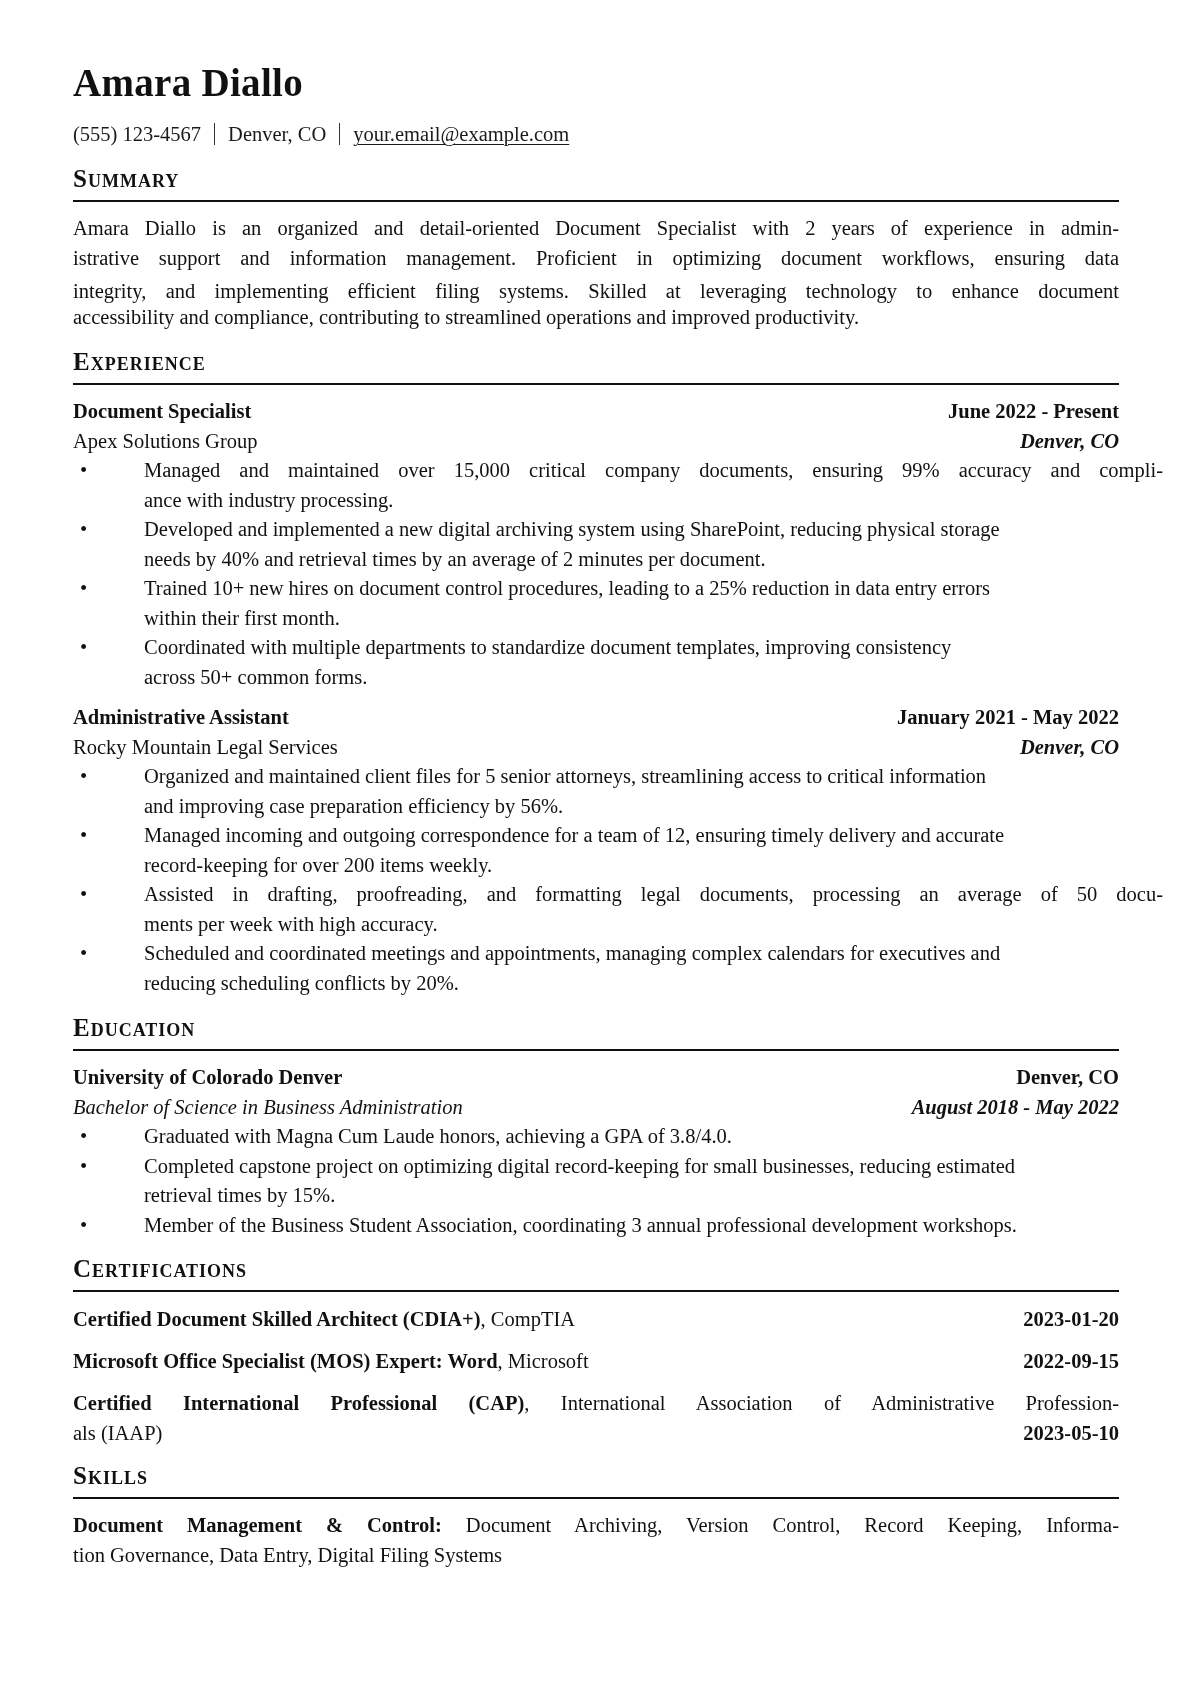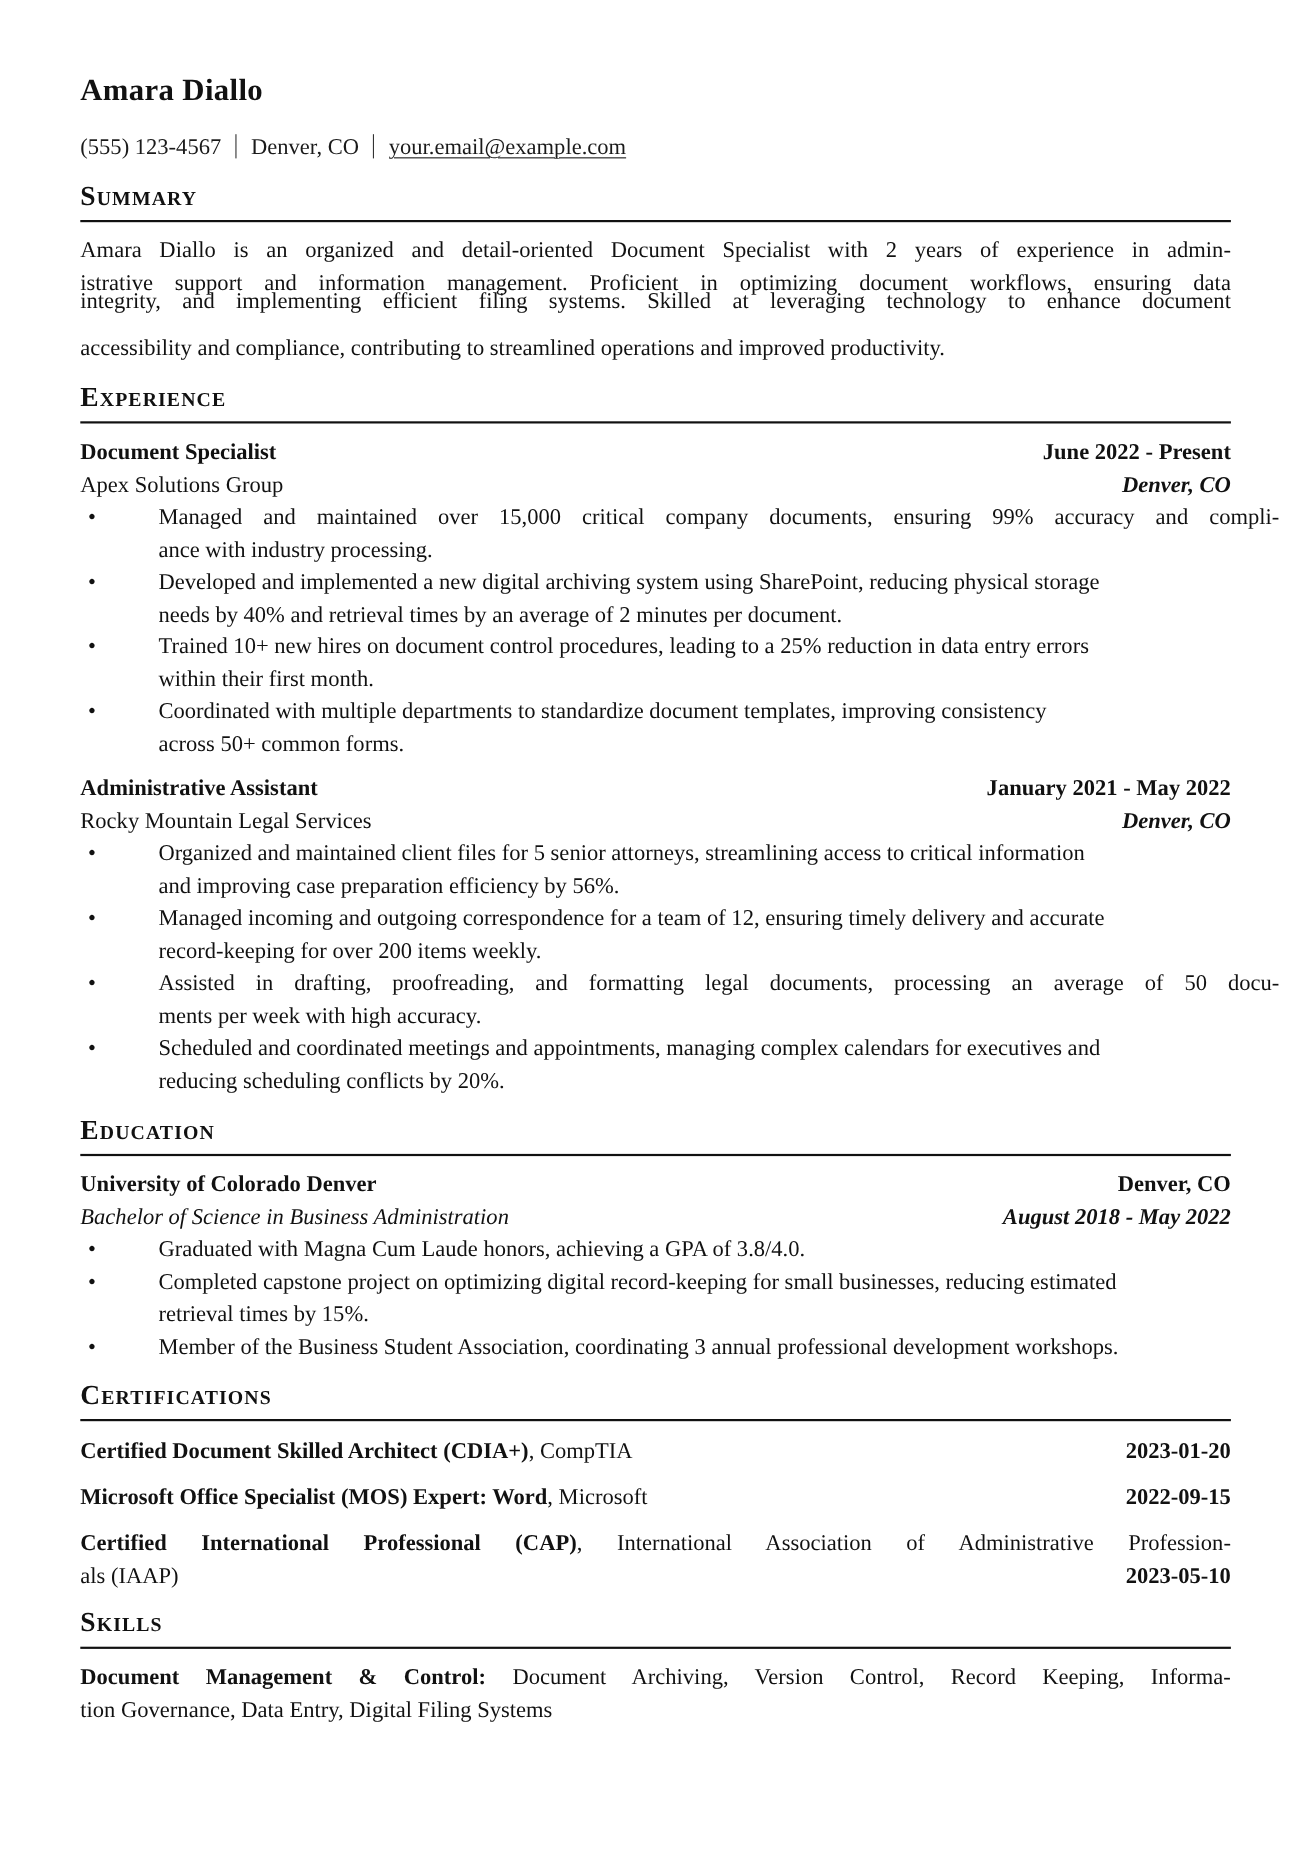--- a/index.html
+++ b/index.html
@@ -4,21 +4,21 @@
 <style>
   html, body { margin: 0; padding: 0; background: #ffffff; }
   body {
     width: 1190px; height: 1683px; overflow: hidden; position: relative;
     font-family: "Liberation Serif", "DejaVu Serif", serif;
     color: #111111;
   }
   .page { position: absolute; left: 73px; top: 0; width: 1046px; }
   .name {
     position: absolute; top: 60px; left: 0;
-    font-size: 28px; font-weight: bold; letter-spacing: 0.3px;
+    font-size: 39px; font-weight: bold; letter-spacing: 0.3px;
     line-height: 46px; white-space: nowrap;
   }
   .contact {
     position: absolute; top: 120px; left: 0; font-size: 20.5px;
     line-height: 29px; white-space: nowrap; color: #1a1a1a;
   }
   .contact .sep { display: inline-block; width: 1px; height: 22px; background: #333; vertical-align: -4px; margin: 0 13px; }
   .contact a { color: #1a1a1a; text-decoration: underline; text-underline-offset: 3px; text-decoration-thickness: 1px; margin-top: 19px; }
 
   .section-head { position: absolute; left: 0; width: 1046px; }
@@ -54,21 +54,21 @@
   <div class="section-head" style="top:166px">
     <div class="title">Summary</div>
     <div class="rule"></div>
   </div>
   <div class="line" style="top:214px">
       <span class="left justify">Amara Diallo is an organized and detail-oriented Document Specialist with 2 years of experience in admin-</span>
     </div>
   <div class="line" style="top:243.5px">
       <span class="left justify">istrative support and information management. Proficient in optimizing document workflows, ensuring data</span>
     </div>
-  <div class="line" style="top:260px">
+  <div class="line" style="top:277px">
       <span class="left justify">integrity, and implementing efficient filing systems. Skilled at leveraging technology to enhance document</span>
     </div>
   <div class="line" style="top:302.5px">
       <span class="left">accessibility and compliance, contributing to streamlined operations and improved productivity.</span>
     </div>
 
   <div class="section-head" style="top:349px">
     <div class="title">Experience</div>
     <div class="rule"></div>
   </div>

